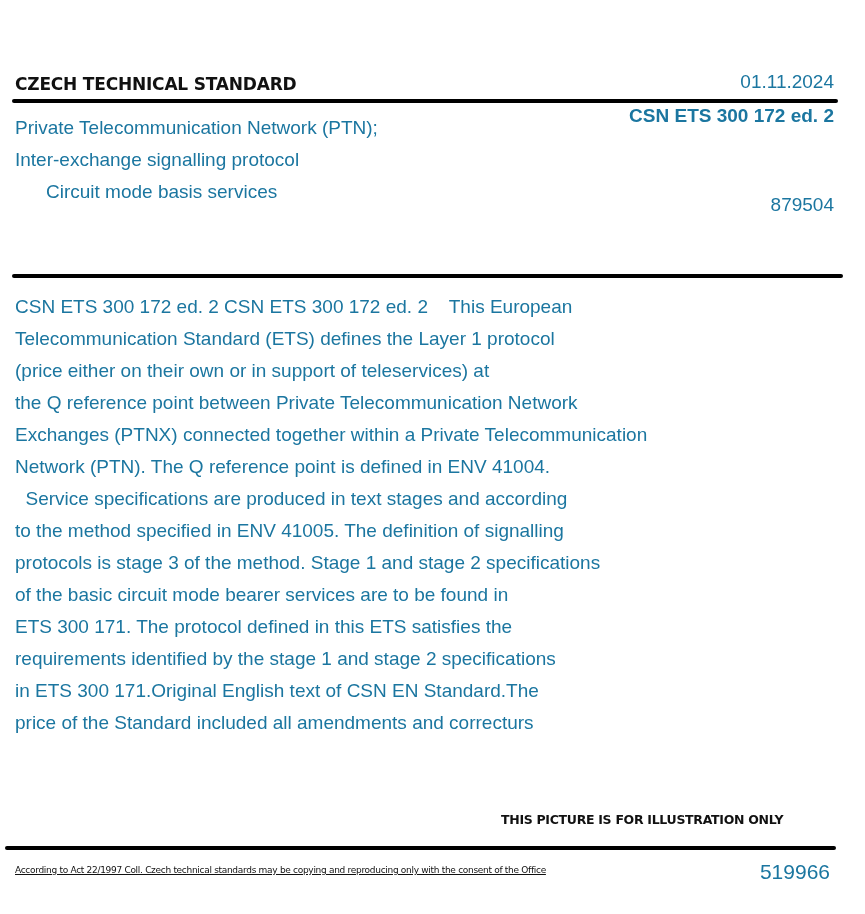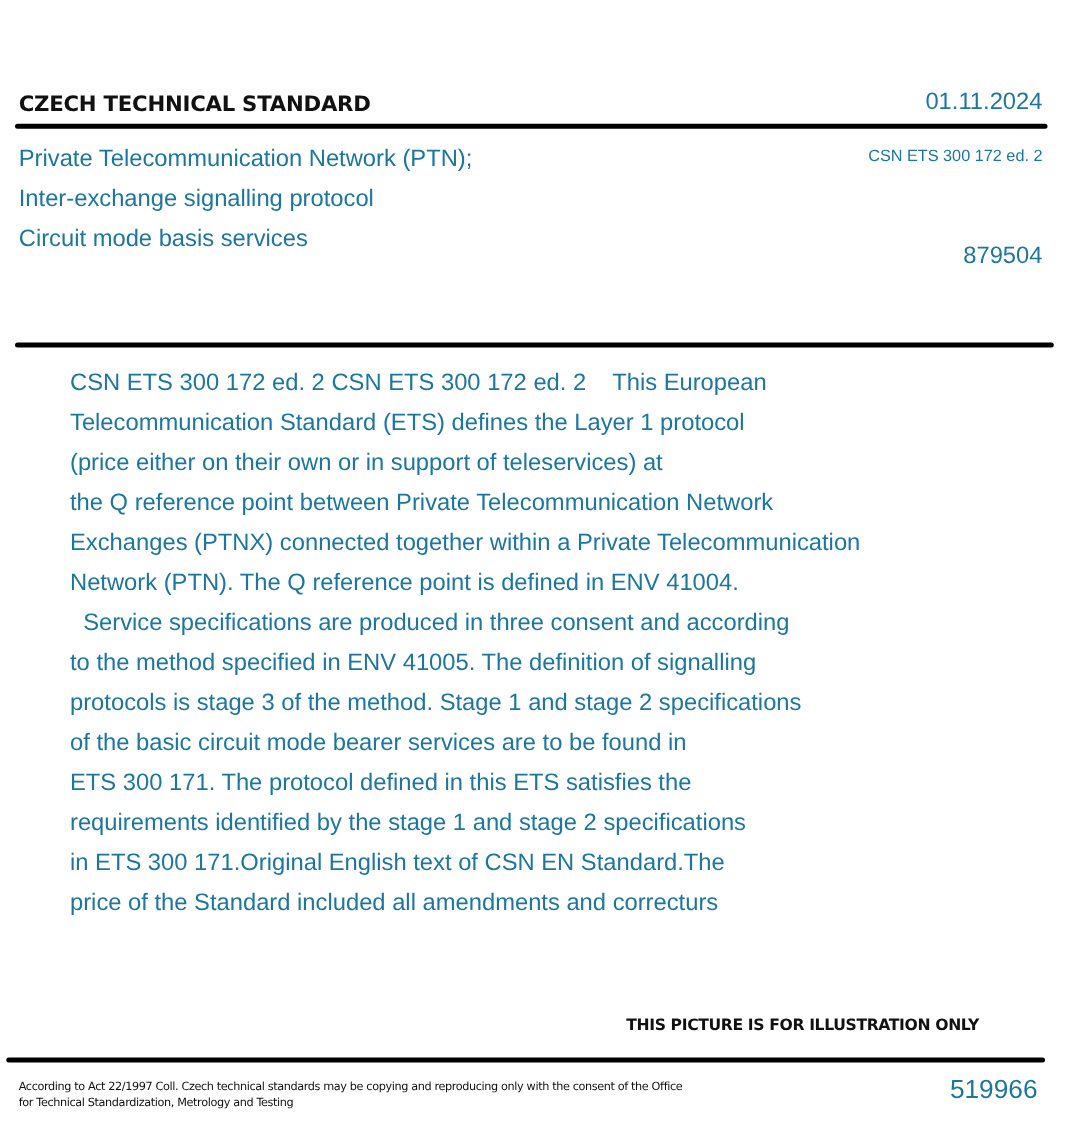--- a/index.html
+++ b/index.html
@@ -38,52 +38,52 @@
     #rule-top { left: 12px; width: 826px; top: 99px; }
     #rule-mid { left: 12px; width: 831px; top: 274px; }
     #rule-bottom { left: 5px; width: 831px; top: 846px; }
 
     .title-line {
       left: 15px;
       font-size: 19px;
     }
     #title-1 { top: 117px; }
     #title-2 { top: 149px; }
-    #title-3 { top: 181px; }
+    #title-3 { top: 181px; margin-left: 31px; }
 
-    #std-code { right: 31px; top: 117px; font-size: 13px; }
+    #std-code { right: 31px; top: 105px; font-size: 19px; font-weight: bold; }
     #catalog-no { right: 31px; top: 149px; font-size: 19px; margin-top: 45px; }
 
     #abstract {
       position: absolute;
       left: 15px;
       top: 291px;
       font-size: 19px;
       line-height: 32px;
     }
-    #abstract .line { white-space: pre; display: block; margin-left: 41px; }
+    #abstract .line { white-space: pre; display: block; }
 
     #illustration-note {
       left: 501px; top: 812px;
       font-family: "DejaVu Sans", sans-serif;
       font-weight: bold;
       font-size: 12.5px;
       color: #111;
       letter-spacing: -0.3px;
     }
     #legal-note {
       position: absolute;
       left: 15px; top: 864px;
       font-family: "DejaVu Sans", sans-serif;
       font-size: 9px;
       line-height: 13px;
       color: #111;
       letter-spacing: -0.3px;
     }
-    #legal-note .line { display: block; white-space: nowrap; }
+    #legal-note .line { display: block; white-space: nowrap; text-decoration: underline; }
     #page-id {
       right: 35px; top: 860px;
       font-size: 21px;
     }
   </style>
 </head>
 <body>
 
 <div id="doc-type" class="abs">CZECH TECHNICAL STANDARD</div>
 <div id="issue-date" class="abs teal">01.11.2024</div>
@@ -98,31 +98,30 @@
 
 <div id="rule-mid" class="rule"></div>
 
 <div id="abstract" class="teal">
   <span class="line">CSN ETS 300 172 ed. 2 CSN ETS 300 172 ed. 2    This European</span>
   <span class="line">Telecommunication Standard (ETS) defines the Layer 1 protocol</span>
   <span class="line">(price either on their own or in support of teleservices) at</span>
   <span class="line">the Q reference point between Private Telecommunication Network</span>
   <span class="line">Exchanges (PTNX) connected together within a Private Telecommunication</span>
   <span class="line">Network (PTN). The Q reference point is defined in ENV 41004.</span>
-  <span class="line">  Service specifications are produced in three consent and according</span>
+  <span class="line">  Service specifications are produced in text stages and according</span>
   <span class="line">to the method specified in ENV 41005. The definition of signalling</span>
   <span class="line">protocols is stage 3 of the method. Stage 1 and stage 2 specifications</span>
   <span class="line">of the basic circuit mode bearer services are to be found in</span>
   <span class="line">ETS 300 171. The protocol defined in this ETS satisfies the</span>
   <span class="line">requirements identified by the stage 1 and stage 2 specifications</span>
   <span class="line">in ETS 300 171.Original English text of CSN EN Standard.The</span>
   <span class="line">price of the Standard included all amendments and correcturs</span>
 </div>
 
 <div id="illustration-note" class="abs">THIS PICTURE IS FOR ILLUSTRATION ONLY</div>
 
 <div id="rule-bottom" class="rule"></div>
 
 <div id="legal-note">
   <span class="line">According to Act 22/1997 Coll. Czech technical standards may be copying and reproducing only with the consent of the Office</span>
-  <span class="line">for Technical Standardization, Metrology and Testing</span>
 </div>
 <div id="page-id" class="abs teal">519966</div>
 
 </body></html>

